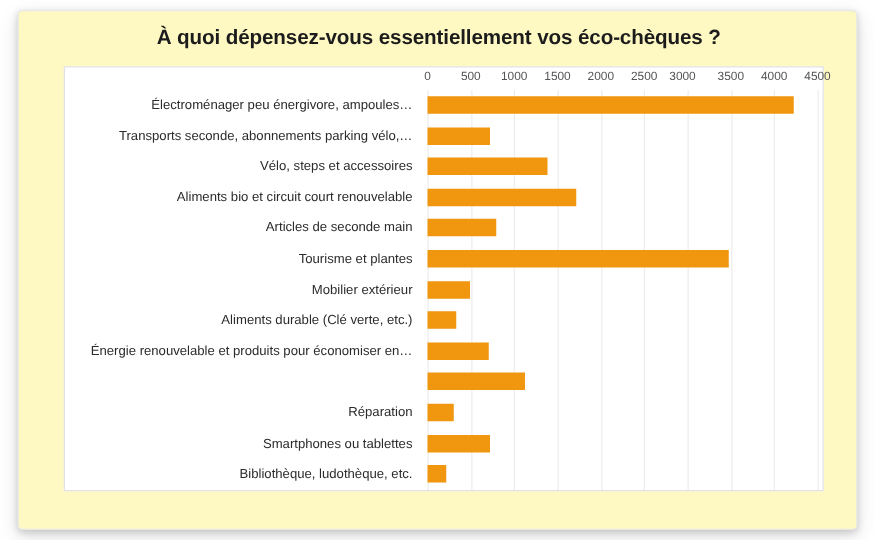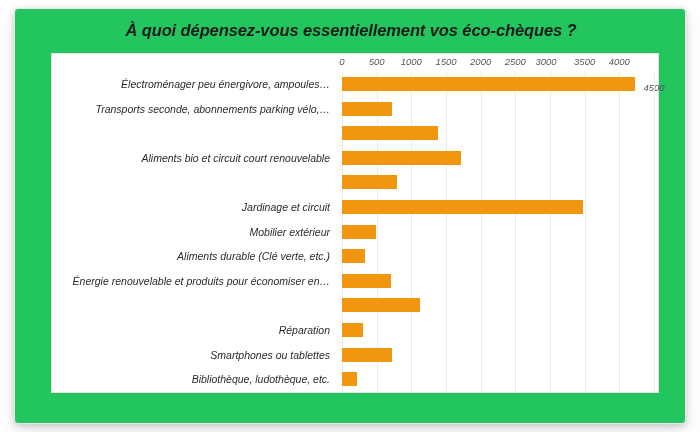--- a/index.html
+++ b/index.html
@@ -18,26 +18,25 @@
     width: 700px;
     height: 432px;
     box-sizing: border-box;
   }
   .card {
     position: absolute;
     left: 14px;
     top: 8px;
     width: 672px;
     height: 416px;
-    background: #22c55e;
+    background: #fef9c3;
     border: 1px solid #e8e8e8;
     border-radius: 4px;
     box-shadow: 0 2px 6px rgba(0,0,0,0.16), 0 6px 18px rgba(0,0,0,0.10);
     box-sizing: border-box;
-    font-style: italic;
   }
   .chart-title {
     position: absolute;
     left: 0;
     top: 12px;
     width: 672px;
     text-align: center;
     font-size: 16.5px;
     font-weight: bold;
     color: #1c1c1c;
@@ -130,21 +129,21 @@
       <div class="axis-row" id="x-axis-ticks">
           <span class="tick-label" style="left: 290px;">0</span>
           <span class="tick-label" style="left: 324.667px;">500</span>
           <span class="tick-label" style="left: 359.333px;">1000</span>
           <span class="tick-label" style="left: 394px;">1500</span>
           <span class="tick-label" style="left: 428.667px;">2000</span>
           <span class="tick-label" style="left: 463.333px;">2500</span>
           <span class="tick-label" style="left: 494px;">3000</span>
           <span class="tick-label" style="left: 532.667px;">3500</span>
           <span class="tick-label" style="left: 567.333px;">4000</span>
-          <span class="tick-label" style="left: 602px; margin-top: 26px;">4500</span>
+          <span class="tick-label" style="left: 602px;">4500</span>
         </div>
       <div id="grid-lines">
           <div class="grid-line" style="left: 290px;"></div>
           <div class="grid-line" style="left: 324.667px;"></div>
           <div class="grid-line" style="left: 359.333px;"></div>
           <div class="grid-line" style="left: 394px;"></div>
           <div class="grid-line" style="left: 428.667px;"></div>
           <div class="grid-line" style="left: 463.333px;"></div>
           <div class="grid-line" style="left: 498px;"></div>
           <div class="grid-line" style="left: 532.667px;"></div>
@@ -158,37 +157,39 @@
               <div class="bar" style="width: 293.28px; background: rgb(240, 151, 15);"></div>
             </div>
           </div>
           <div class="row">
             <div class="row-label">Transports seconde, abonnements parking vélo,…</div>
             <div class="bar-track">
               <div class="bar" style="width: 49.92px; background: rgb(240, 151, 15);"></div>
             </div>
           </div>
           <div class="row">
+            <div class="row-label">Vélo, steps et accessoires</div>
             <div class="bar-track">
               <div class="bar" style="width: 95.68px; background: rgb(240, 151, 15);"></div>
             </div>
           </div>
           <div class="row">
             <div class="row-label">Aliments bio et circuit court renouvelable</div>
             <div class="bar-track">
               <div class="bar" style="width: 119.253px; background: rgb(240, 151, 15);"></div>
             </div>
           </div>
           <div class="row">
+            <div class="row-label">Articles de seconde main</div>
             <div class="bar-track">
               <div class="bar" style="width: 54.7733px; background: rgb(240, 151, 15);"></div>
             </div>
           </div>
           <div class="row">
-            <div class="row-label">Jardinage et circuit</div>
+            <div class="row-label">Tourisme et plantes</div>
             <div class="bar-track">
               <div class="bar" style="width: 240.587px; background: rgb(240, 151, 15);"></div>
             </div>
           </div>
           <div class="row">
             <div class="row-label">Mobilier extérieur</div>
             <div class="bar-track">
               <div class="bar" style="width: 33.9733px; background: rgb(240, 151, 15);"></div>
             </div>
           </div>

